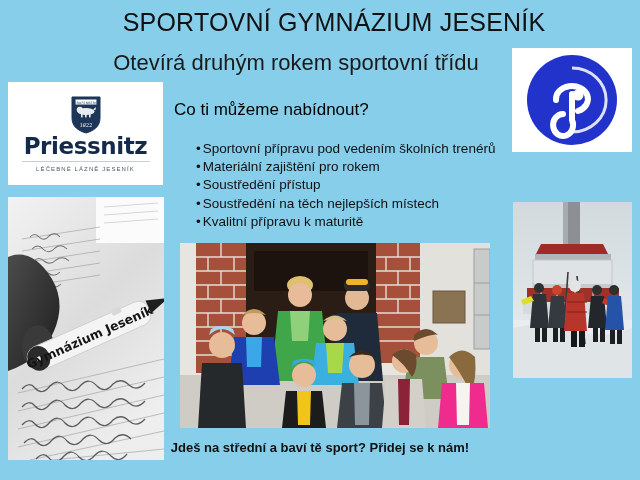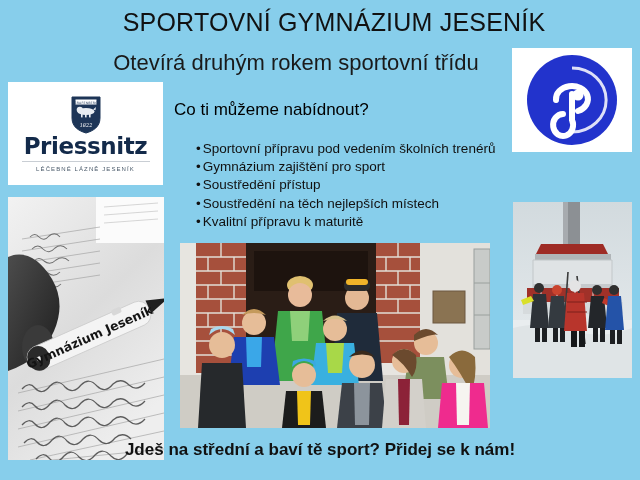--- a/index.html
+++ b/index.html
@@ -78,21 +78,21 @@
   .photo-notebook{left:8px;top:197px;width:156px;height:263px;background:#c9c9c9;}
   
   .photo-group{left:180px;top:243px;width:310px;height:185px;background:#6b5a4e;}
   
   .photo-snow{left:513px;top:202px;width:119px;height:176px;background:#cfd6dc;}
 
   
   .tagline{
     position:absolute;left:0;top:440px;width:640px;
     text-align:center;
-    font-size:17px;font-weight:bold;color:#111;
+    font-size:13px;font-weight:bold;color:#111;
   }
 </style>
 </head>
 <body>
 
 <div class="poster">
 
   <div class="title">SPORTOVNÍ GYMNÁZIUM JESENÍK</div>
   <div class="subtitle">Otevírá druhým rokem sportovní třídu</div>
 
@@ -124,21 +124,21 @@
       <path d="M30 46 a16 13 0 1 1 22 11" fill="none" stroke="#ffffff" stroke-width="6" stroke-linecap="round"></path>
       <path d="M46 40 v26 a10 11 0 1 1 -9 -6" fill="none" stroke="#ffffff" stroke-width="6" stroke-linecap="round"></path>
       <circle cx="52" cy="41" r="5.5" fill="#ffffff"></circle>
       <path d="M46 14 a32 30 0 0 1 0 64" fill="none" stroke="#ffffff" stroke-width="3" opacity="0.85"></path>
     </svg>
   </div>
 
   <div class="offer-heading">Co ti můžeme nabídnout?</div>
   <ul class="bullets">
     <li><span class="dot">•</span><span>Sportovní přípravu pod vedením školních trenérů</span></li>
-    <li><span class="dot">•</span><span>Gymnázium zajištění pro sport</span></li>
+    <li><span class="dot">•</span><span>Materiální zajištění pro rokem</span></li>
     <li><span class="dot">•</span><span>Soustředění přístup</span></li>
     <li><span class="dot">•</span><span>Soustředění na těch nejlepších místech</span></li>
     <li><span class="dot">•</span><span>Kvalitní přípravu k maturitě</span></li>
   </ul>
 
   <div class="photo photo-notebook">
     <svg width="156" height="263" viewBox="0 0 156 263">
       <defs>
         <linearGradient id="pg" x1="0" y1="0" x2="0.6" y2="1">
           <stop offset="0%" stop-color="#f2f2f2"></stop>

